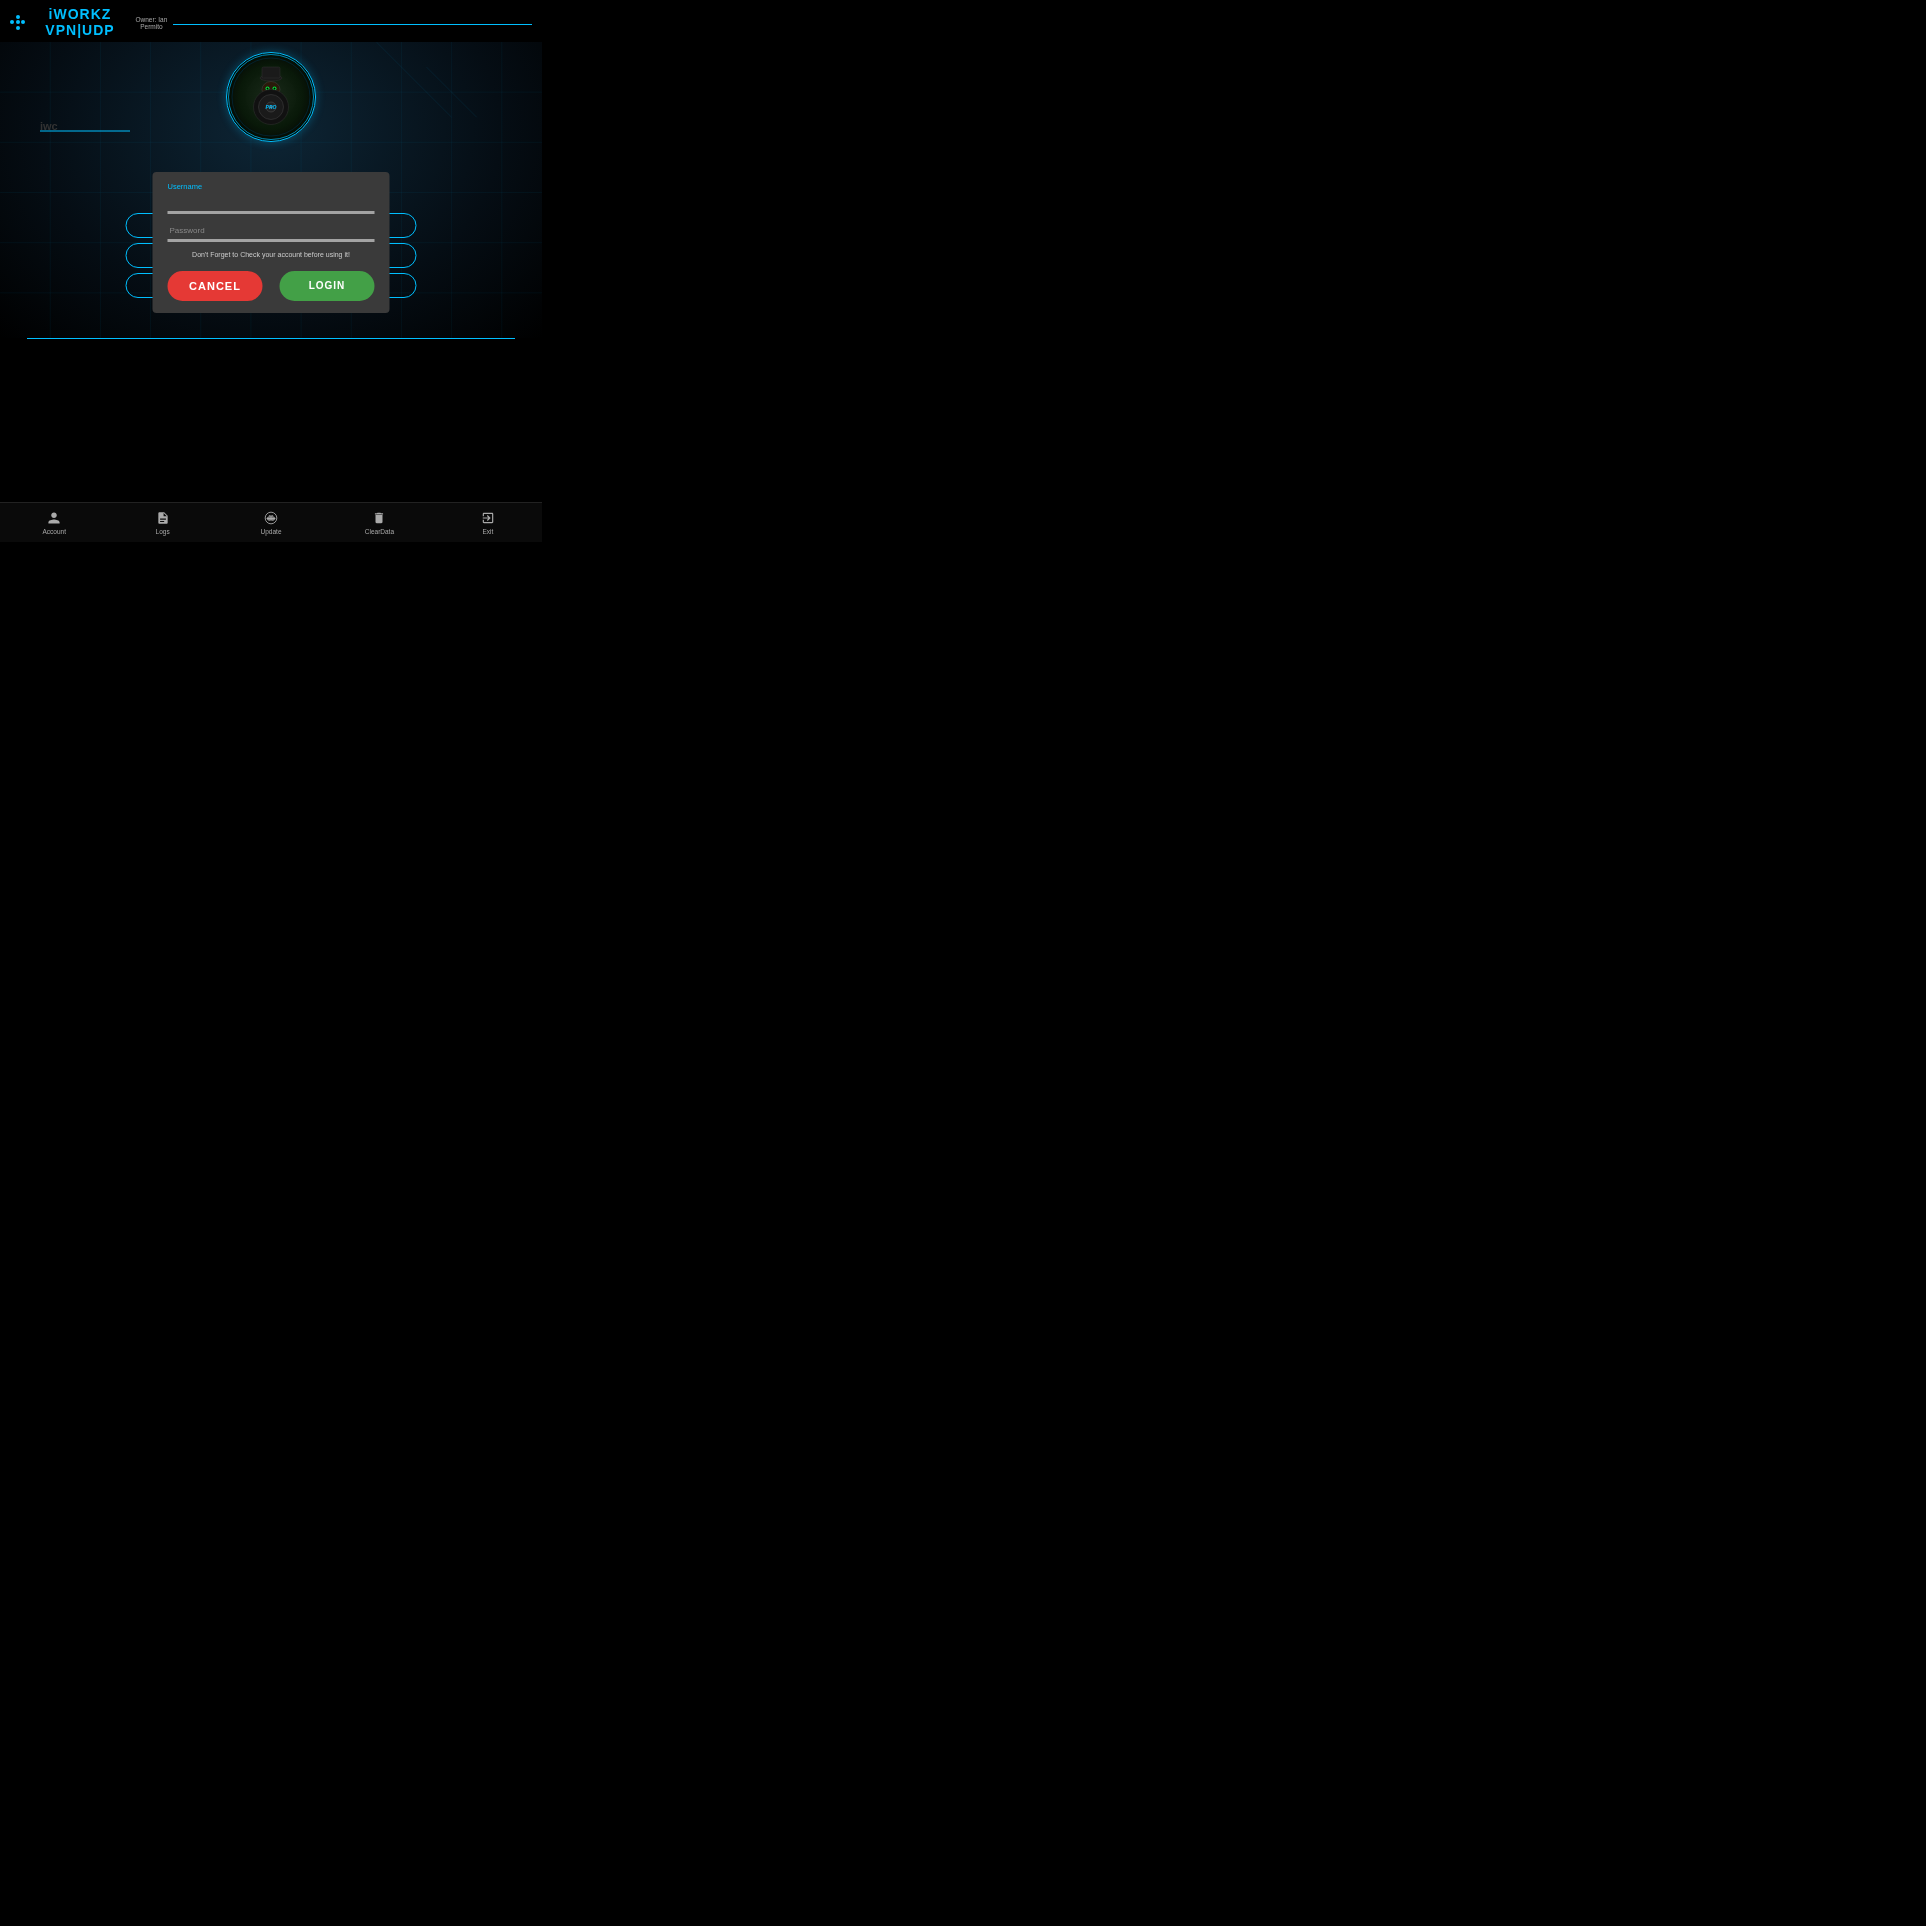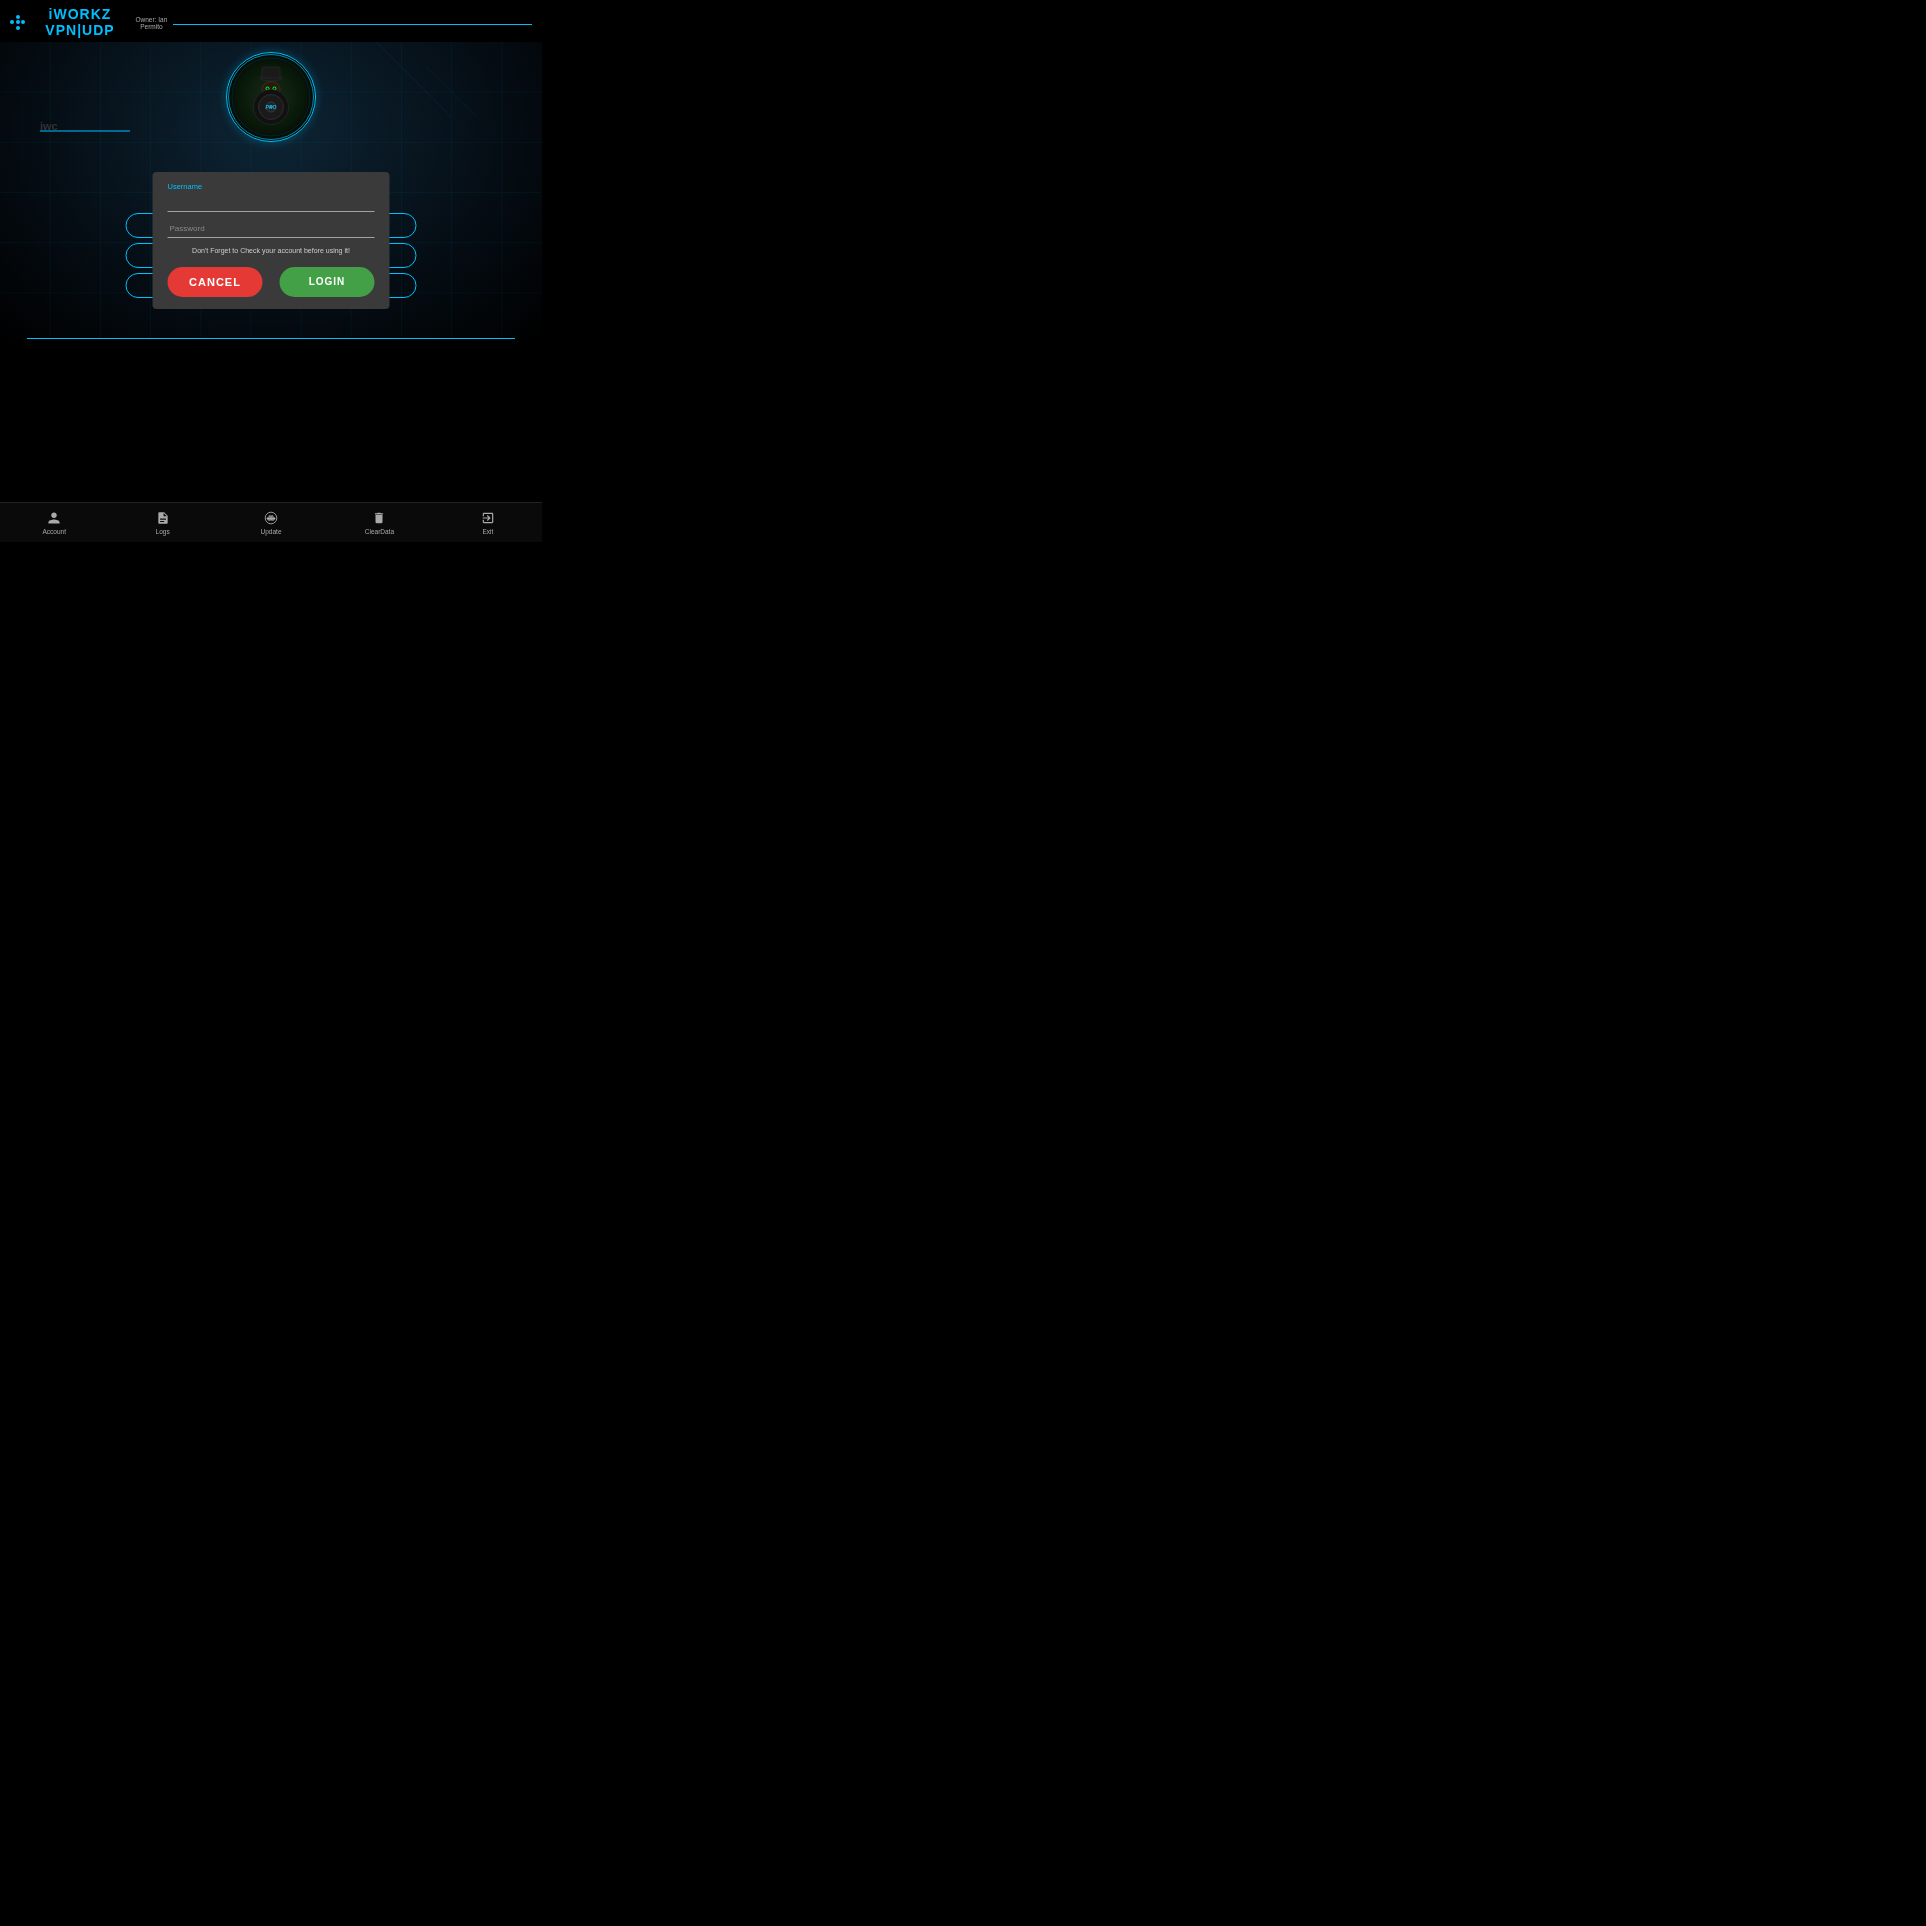--- a/index.html
+++ b/index.html
@@ -178,21 +178,21 @@
       color: #00bfff;
       font-size: 7.5px;
       margin-bottom: 3px;
       display: block;
     }
 
     .input-field {
       width: 100%;
       background: transparent;
       border: none;
-      border-bottom: 1px solid #a3a3a3;
+      border-bottom: 3px solid #a3a3a3;
       color: #fff;
       font-size: 8px;
       padding: 4px 2px;
       outline: none;
     }
 
     .input-field::placeholder {
       color: #888;
     }
 

